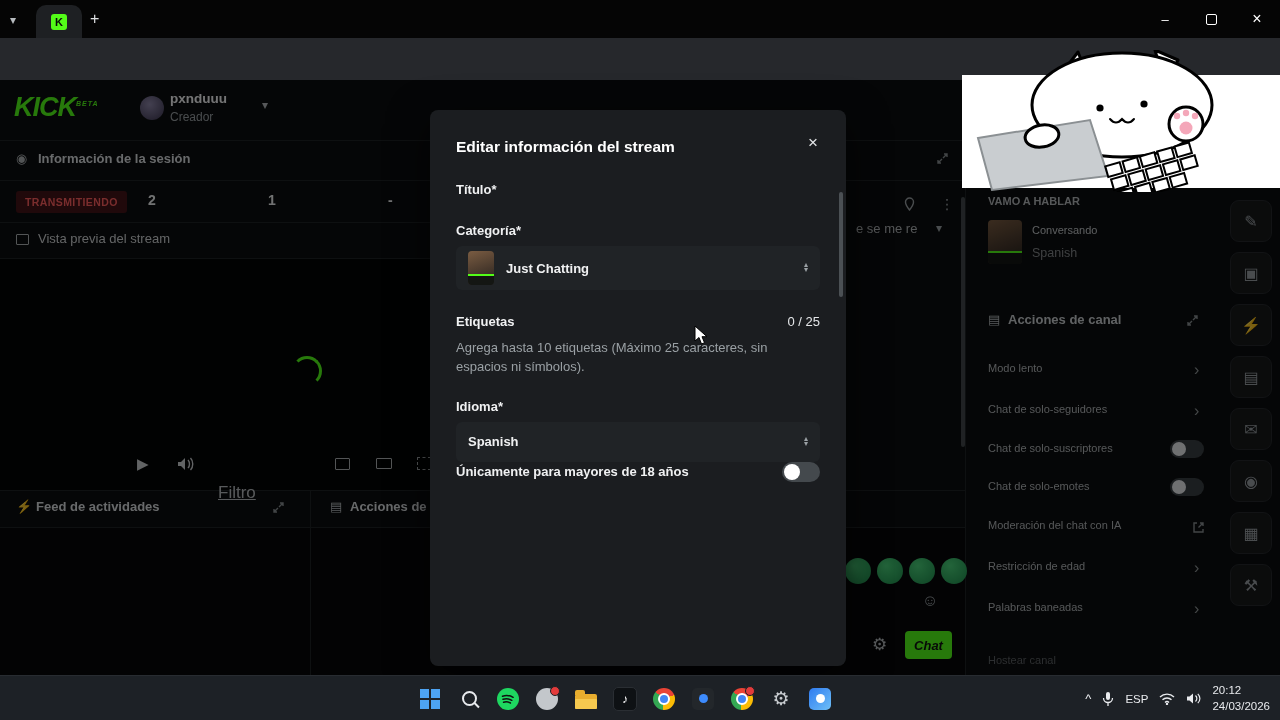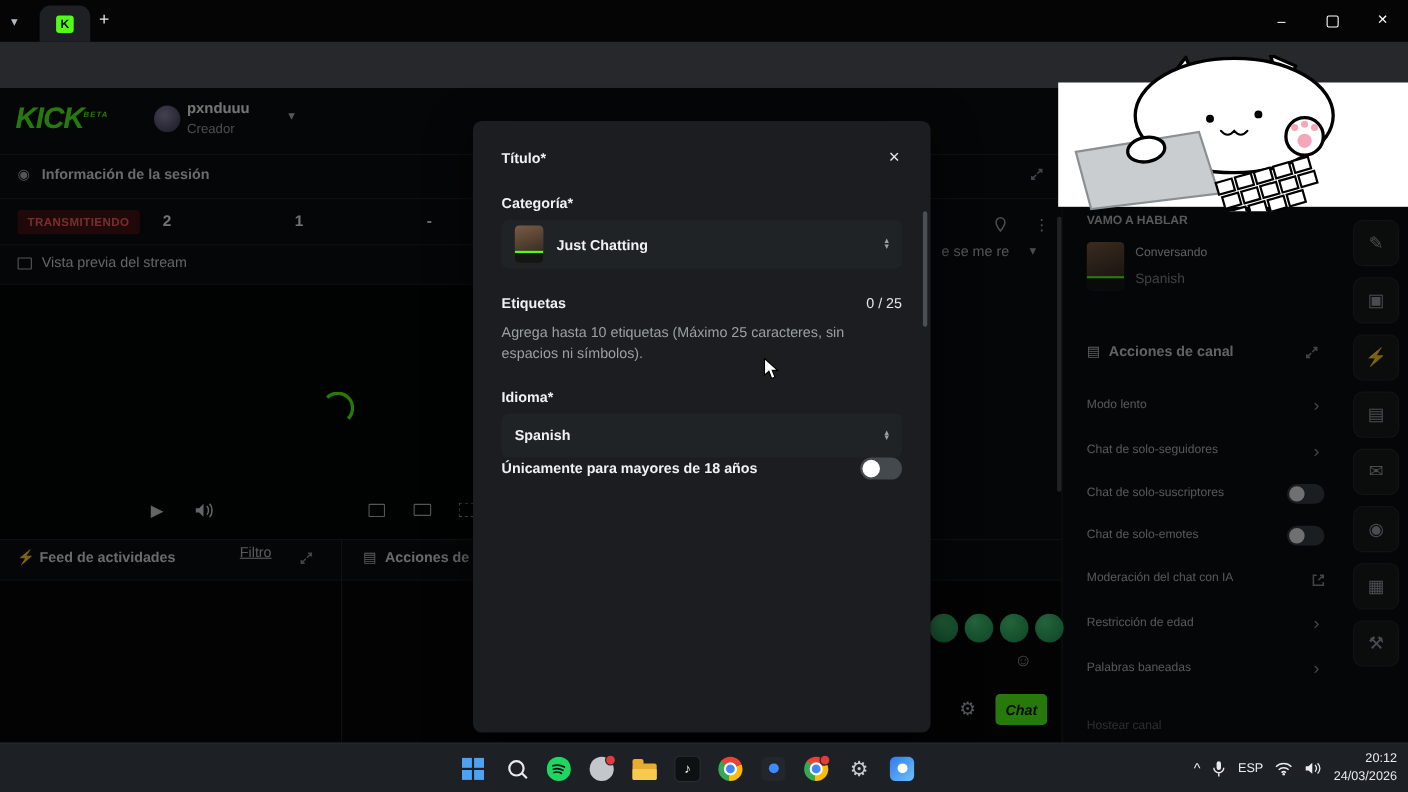--- a/index.html
+++ b/index.html
@@ -86,21 +86,21 @@
   .folder{width:22px;height:15px;background:#e8ad2e;border-radius:2px;position:relative;margin-top:5px;}
   .folder::before{content:"";position:absolute;top:-4px;left:0;width:10px;height:5px;background:#e8ad2e;border-radius:2px 2px 0 0;}
   .folder::after{content:"";position:absolute;left:0;right:0;bottom:0;height:10px;background:#f6c94f;border-radius:1px;}
   .tiktok{width:22px;height:22px;border-radius:5px;background:#0e1114;color:#fff;font-size:12px;display:flex;align-items:center;justify-content:center;border:1px solid #2a2e33;}
   .darkapp{width:22px;height:22px;border-radius:5px;background:#23272b;display:flex;align-items:center;justify-content:center;}
   .darkapp::after{content:"";width:9px;height:9px;border-radius:50%;background:#3d8bfd;}
   .photosapp{width:22px;height:22px;border-radius:5px;background:linear-gradient(135deg,#2f7bf0,#6fc0f7);display:flex;align-items:center;justify-content:center;}
   .photosapp::after{content:"";width:9px;height:9px;border-radius:50%;background:#fff;}
   .tb-tray{position:absolute;right:10px;top:0;height:45px;display:flex;align-items:center;gap:11px;color:#e8eaed;}
   .traytxt{font-size:11.5px;}
-  .clock{display:flex;flex-direction:column;align-items:flex-end;font-size:11.5px;line-height:1.35;}
+  .clock{display:flex;flex-direction:column;align-items:flex-start;font-size:11.5px;line-height:1.35;}
 
   .cursor{position:absolute;z-index:6;}
   .bongo{position:absolute;left:950px;top:50px;z-index:30;}
   .popout{flex:none;}
 </style>
 </head>
 <body>
 
 <div class="screen">
 
@@ -175,21 +175,21 @@
       <path d="M11 4c2 2 2 6 0 8M13.5 2c3 3 3 9 0 12" stroke="#ced1d3" stroke-width="1.4" fill="none"></path>
     </svg>
     <span class="abs sqicon" style="left:335px;top:378px;width:13px;height:10px;"></span>
     <span class="abs sqicon" style="left:376px;top:378px;width:14px;height:9px;"></span>
     <span class="abs sqicon" style="left:417px;top:377px;width:12px;height:11px;border-style:dashed;"></span>
 
     <div class="hrow" style="top:410px;"></div>
     <div class="hrow" style="top:447px;"></div>
     <span class="abs" style="left:16px;top:419px;color:#b9bdc0;font-size:13px;">⚡</span>
     <span class="abs panel-title" style="left:36px;top:419px;">Feed de actividades</span>
-    <span class="abs" style="left:218px;top:414px;font-size:13px;color:#b9bdc0;text-decoration:underline;">Filtro</span>
+    <span class="abs" style="left:218px;top:403px;font-size:17px;color:#b9bdc0;text-decoration:underline;">Filtro</span>
     <svg class="abs popout" style="left:272px;top:421px;" width="13" height="13" viewBox="0 0 13 13">
       <path d="M2 8v3h3M11 5V2H8M2 11l4-4M11 2 7 6" stroke="#8a9094" stroke-width="1.4" fill="none"></path>
     </svg>
     <span class="abs" style="left:330px;top:419px;color:#b9bdc0;font-size:13px;">▤</span>
     <span class="abs panel-title" style="left:350px;top:419px;white-space:nowrap;">Acciones de mo</span>
     <div class="blackarea" style="left:0;top:448px;width:965px;height:147px;"></div>
     <div class="vline" style="left:310px;top:410px;height:185px;"></div>
     <div class="vline" style="left:965px;top:60px;height:535px;"></div>
     <div class="pagescroll"></div>
 
@@ -258,20 +258,21 @@
     <div class="railbtn" style="top:432px;">
         <span>▦</span>
       </div>
     <div class="railbtn" style="top:484px;">
         <span>⚒</span>
       </div>
 
     <div class="dim"></div>
 
     <div class="modal">
+      <div class="m-title">Editar información del stream</div>
       <span class="m-close">×</span>
 
       <div class="m-pad" style="margin-top:26px;">
         <div class="m-label">Título*</div>
       </div>
 
       <div class="m-pad" style="margin-top:26px;">
         <div class="m-label">Categoría*</div>
         <div class="m-row">
           <span class="thumb" style="width:26px;height:34px;display:inline-block;"></span>

